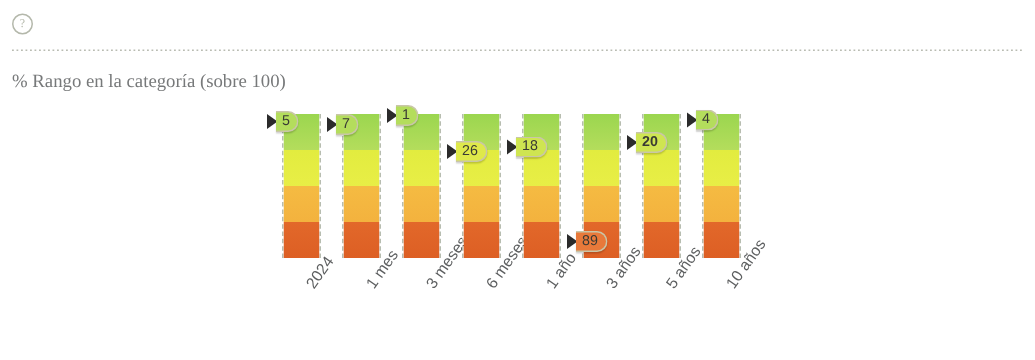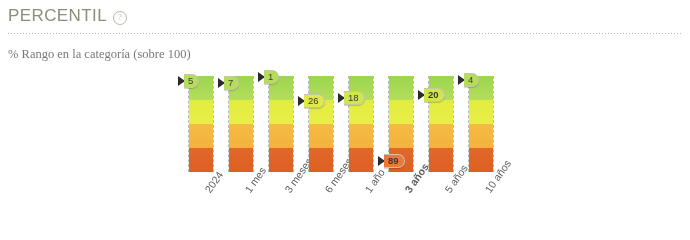--- a/index.html
+++ b/index.html
@@ -94,21 +94,20 @@
     white-space:nowrap;
     transform:rotate(-55deg);
     transform-origin:left top;
   }
 </style>
 </head>
 <body>
 
 <div id="header">
   <div id="title-row">
-    <span id="page-title">PERCENTIL</span>
     <span id="help-icon">?</span>
   </div>
 </div>
 
 <div id="divider"></div>
 
 <div id="subtitle">% Rango en la categoría (sobre 100)</div>
 
 <div id="chart">
   <div id="plot">
@@ -170,21 +169,21 @@
           <div class="band b2" style="top: 24px; height: 24px;"></div>
           <div class="band b3" style="top: 48px; height: 24px;"></div>
           <div class="band b4" style="top: 72px; height: 24px;"></div>
         </div>
         <div class="marker" style="top: 29px; left: -10px;">
           <div class="arrow"></div>
           <div class="pill" style="background: rgb(207, 229, 81);">18</div>
         </div>
         <div class="xlabel" style="left: 14px;">1 año</div>
       </div>
-      <div class="col" style="left: 200px; font-weight: bold;">
+      <div class="col" style="left: 200px;">
         <div class="bar" style="top: 14px; height: 96px;">
           <div class="band b1" style="top: 0px; height: 24px;"></div>
           <div class="band b2" style="top: 24px; height: 24px;"></div>
           <div class="band b3" style="top: 48px; height: 24px;"></div>
           <div class="band b4" style="top: 72px; height: 24px;"></div>
         </div>
         <div class="marker" style="top: 92px; left: -10px;">
           <div class="arrow"></div>
           <div class="pill" style="background: rgb(232, 121, 58);">89</div>
         </div>

